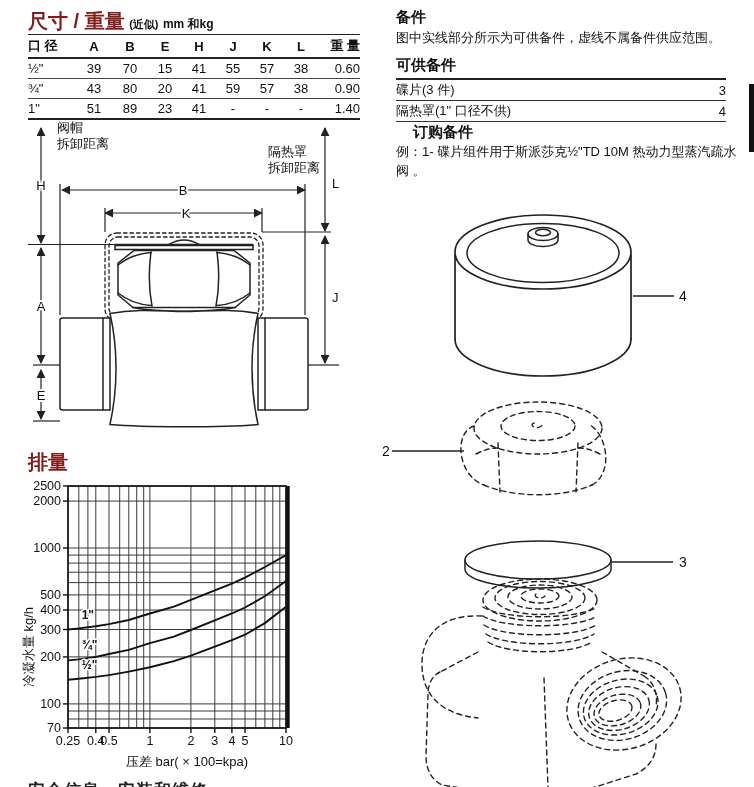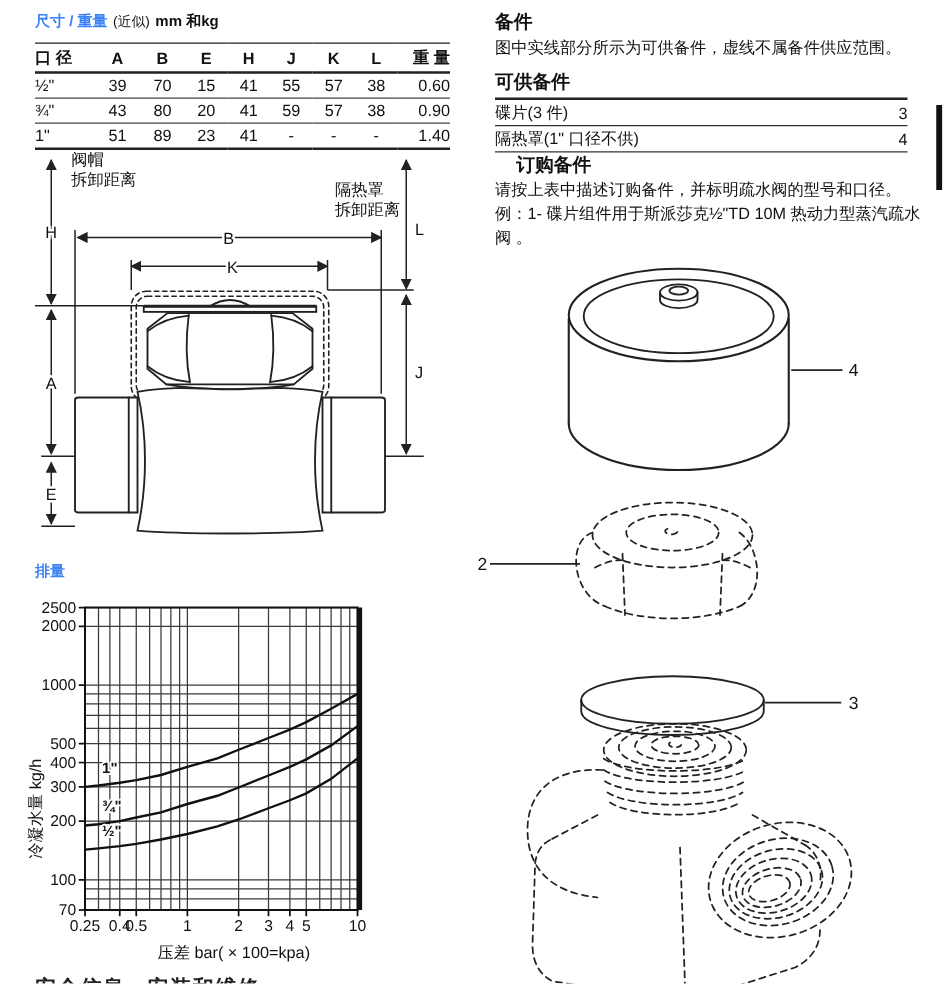--- a/index.html
+++ b/index.html
@@ -1,21 +1,21 @@
 <!DOCTYPE html>
 <html><head>
 <meta charset="utf-8">
 <style>
   html,body{margin:0;padding:0;background:#fff;}
   .page{position:relative;width:754px;height:787px;background:#fff;overflow:hidden;
         font-family:"Liberation Sans","DejaVu Sans",sans-serif;color:#111;}
   .abs{position:absolute;}
-  .h1{font-weight:bold;font-size:12px;color:#3b82f6;}
+  .h1{font-weight:bold;font-size:20px;color:#7f1d1d;}
   .h2{font-weight:bold;font-size:15px;color:#111;}
-  .small-note{font-weight:normal;font-size:11px;}
+  .small-note{font-weight:bold;font-size:11px;}
   .units{font-size:12px;font-weight:bold;}
   .body-text{font-size:13px;line-height:19px;color:#111;}
   
   table.dims{border-collapse:collapse;width:332px;font-size:13px;}
   table.dims th{font-weight:bold;border-top:1.5px solid #222;border-bottom:2px solid #222;padding:2px 0;}
   table.dims td{border-bottom:1.2px solid #444;padding:2px 0;text-align:center;}
   table.dims tr:last-child td{border-bottom:2px solid #222;}
   table.dims .left{text-align:left;}
   table.dims .right{text-align:right;}
   table.dims th{text-align:center;}
@@ -280,21 +280,20 @@
         <span>3</span>
       </div>
       <div class="spare-row">
         <span>隔热罩(1" 口径不供)</span>
         <span>4</span>
       </div>
     </div>
 
   <div class="abs h2" style="left:396px;top:123px;margin-left:17px;">订购备件</div>
   <div class="abs body-text" style="left:396px;top:142px;width:350px;" id="ordering-lines">
-      <div>请按上表中描述订购备件，并标明疏水阀的型号和口径。</div>
       <div>例：1- 碟片组件用于斯派莎克½"TD 10M  热动力型蒸汽疏水</div>
       <div>阀 。</div>
     </div>
 
   <svg class="abs" style="left:378px;top:208px;" width="372" height="579" viewBox="0 0 372 579">
 
     <g>
       <ellipse class="s" cx="165" cy="44" rx="88" ry="37" style="stroke-width:1.7"></ellipse>
       <ellipse class="s" cx="165" cy="45" rx="76" ry="29.5"></ellipse>
       <ellipse class="s" cx="165" cy="26" rx="15" ry="6.5"></ellipse>

